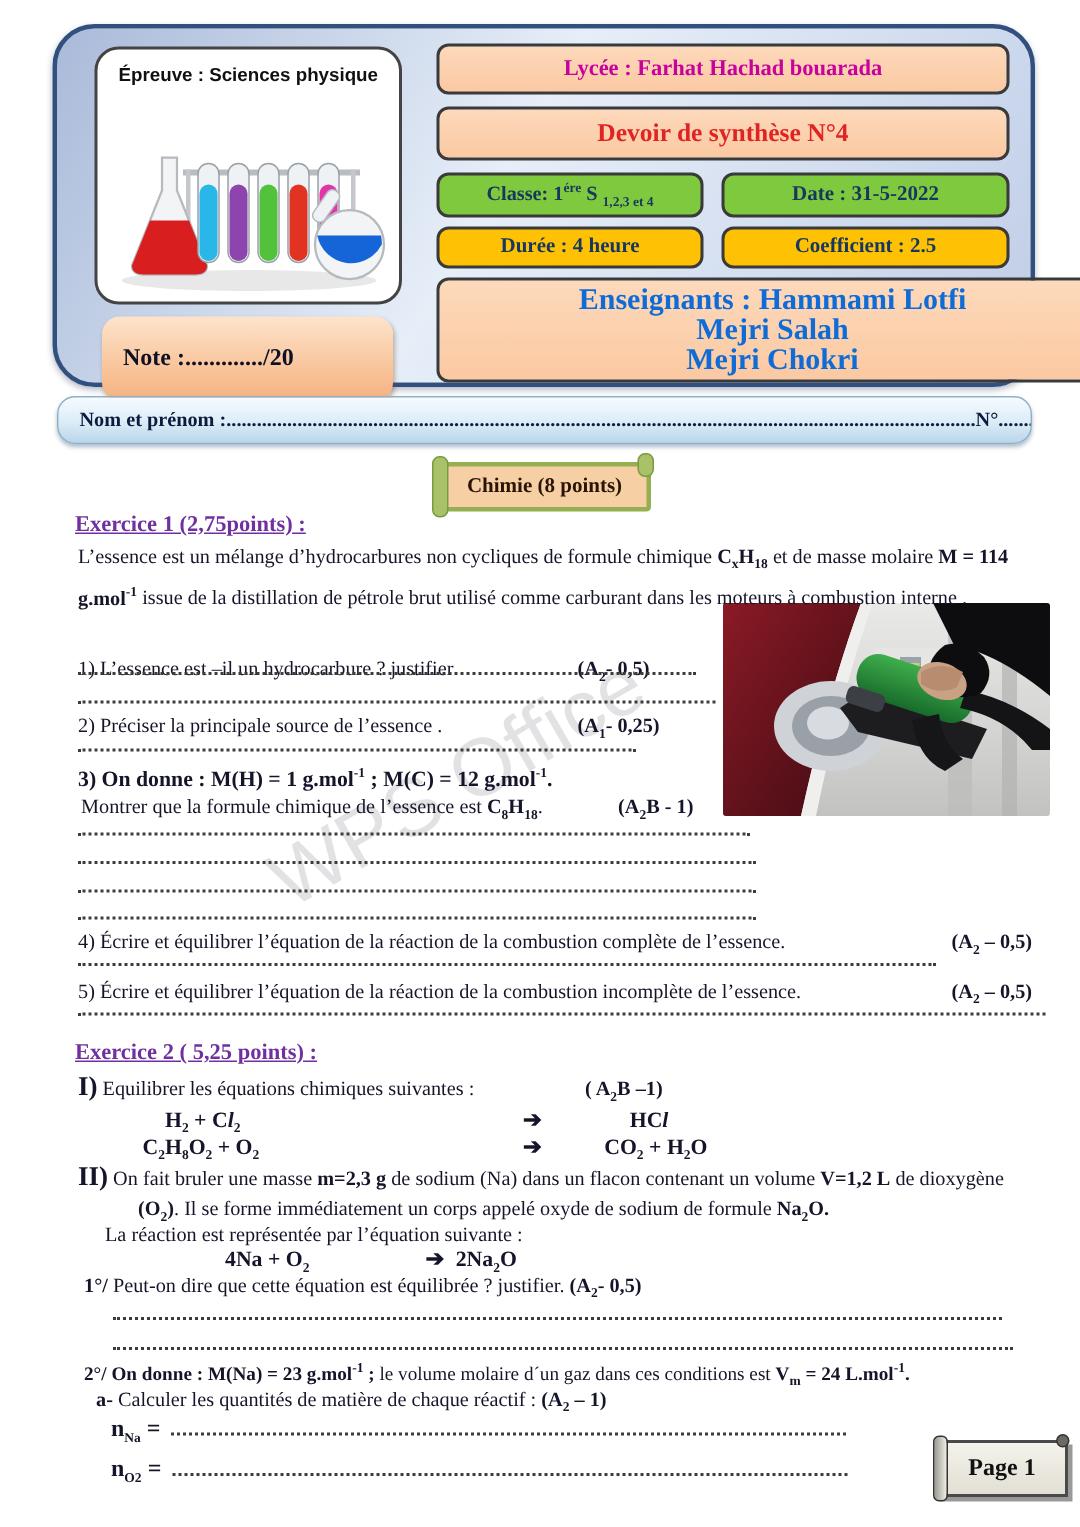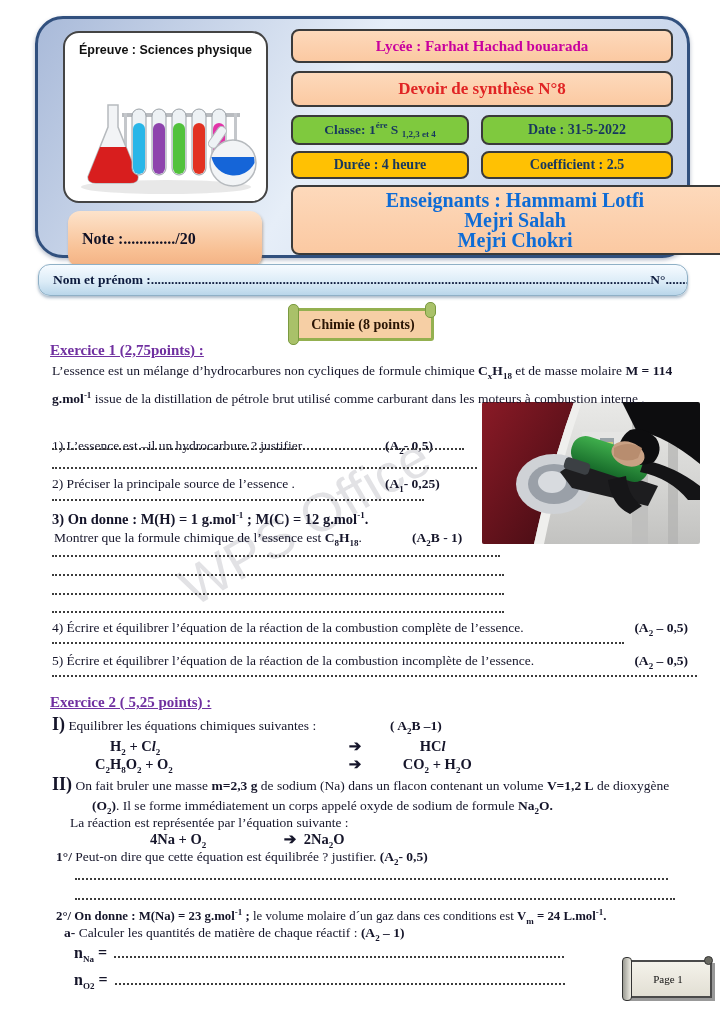--- a/index.html
+++ b/index.html
@@ -74,21 +74,21 @@
   .fuel{position:absolute;left:482px;top:402px;width:218px;height:142px;overflow:hidden;border-radius:2px;}
 
   
   .page-badge{position:absolute;left:624px;top:960px;width:88px;height:38px;box-sizing:border-box;
         background:linear-gradient(180deg,#f4f2ea,#e2dfd4);border:2px solid #4a4a4a;
         box-shadow:3px 3px 0 rgba(70,70,70,.55);display:flex;align-items:center;justify-content:center;}
   .page-badge:before{content:"";position:absolute;left:-4px;top:-5px;bottom:-5px;width:8px;border-radius:4px;
         background:linear-gradient(90deg,#9a9a92,#efede4);border:1px solid #333;}
   .page-badge:after{content:"";position:absolute;right:-3px;top:-6px;width:7px;height:7px;border-radius:50%;
         background:#6a6a62;border:1px solid #333;}
-  .page-badge span{font-weight:normal;font-size:11px;color:#111;}
+  .page-badge span{font-weight:bold;font-size:16px;color:#111;}
 </style>
 </head>
 <body>
 
 <div class="page">
 
   <div class="panel">
     <div class="epreuve-box">
       <div class="ttl">Épreuve : Sciences physique</div>
       <svg width="192" height="100" viewBox="0 0 192 100">
@@ -115,21 +115,21 @@
         <rect x="143" y="28" width="9" height="24" rx="4" transform="rotate(35 147 40)" fill="#eef2f5" stroke="#b6babe"></rect>
       </svg>
     </div>
     <div class="note-box">
       <span>Note :............./20</span>
     </div>
     <div class="hbox peach school">
       <span>Lycée : Farhat Hachad bouarada</span>
     </div>
     <div class="hbox peach examtitle">
-      <span>Devoir de synthèse N°8</span>
+      <span>Devoir de synthèse N°4</span>
     </div>
     <div class="hbox green classbox">
       <span>Classe: 1<sup>ére</sup> S <sub>1,2,3 et 4</sub></span>
     </div>
     <div class="hbox green datebox">
       <span>Date : 31-5-2022</span>
     </div>
     <div class="hbox amber durbox">
       <span>Durée : 4 heure</span>
     </div>

